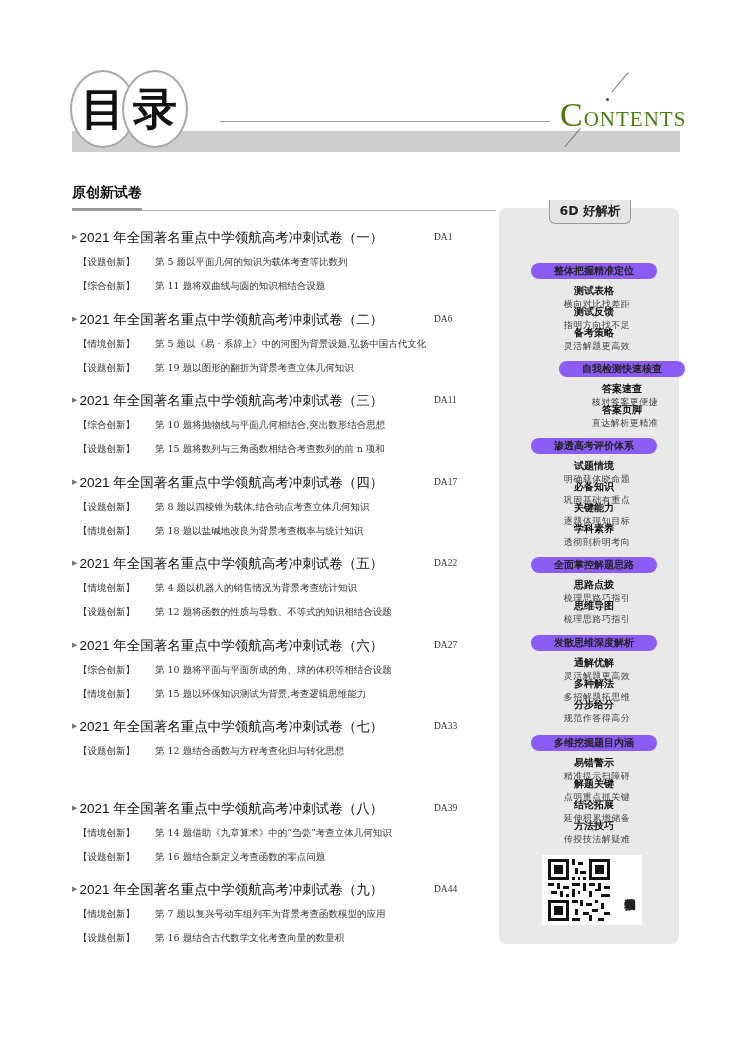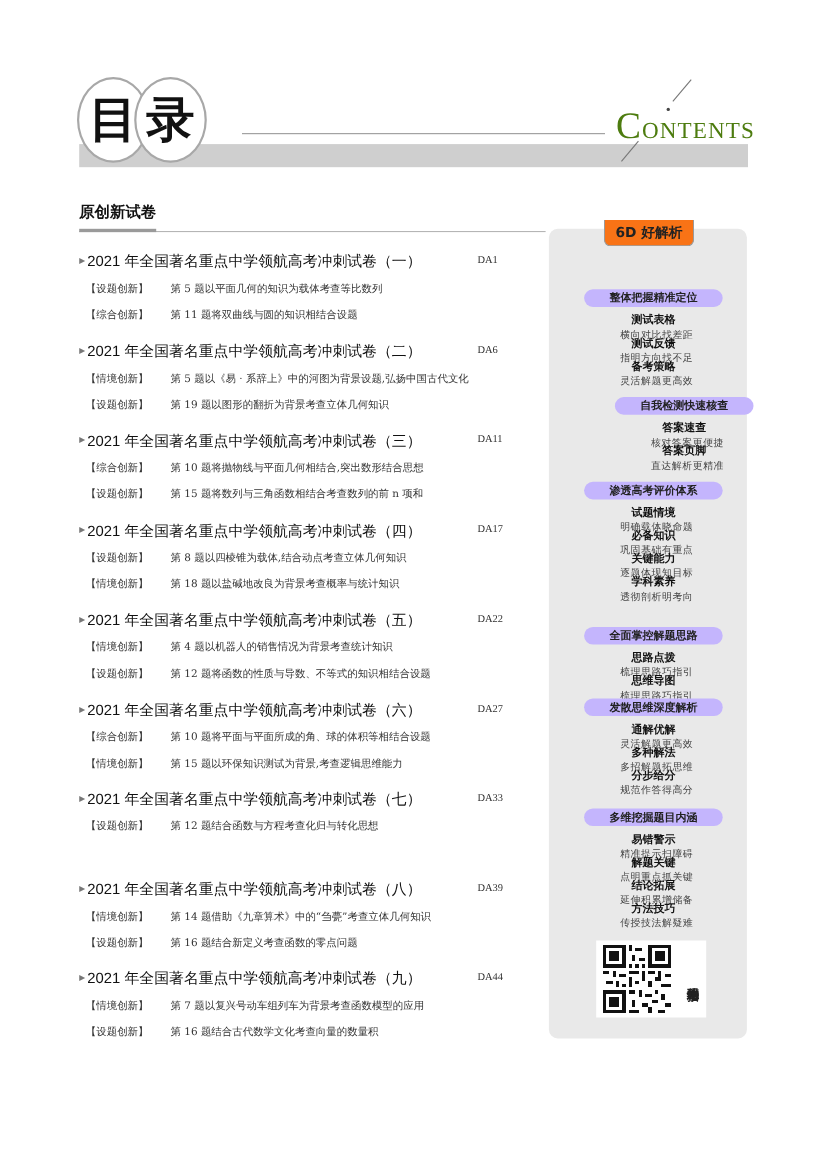--- a/index.html
+++ b/index.html
@@ -54,28 +54,28 @@
     .entry-line.l2 { top: 54px; }
     .entry-line .tag { margin-right: 20px; }
 
     
     .panel {
       position: absolute; left: 499px; top: 208px; width: 180px; height: 736px;
       background: #e9e9e9; border-radius: 8px;
     }
     .panel-tab {
       position: absolute; left: 549px; top: 200px; width: 82px; height: 24px;
-      background: #f97316; border: 1px solid #9a9a9a; border-top: none;
+      background: #e5e5e5; border: 1px solid #9a9a9a; border-top: none;
       border-radius: 0 0 6px 6px;
       display: flex; align-items: center; justify-content: center;
       font-size: 12.5px; font-weight: bold; color: #222;
     }
     .panel-group { position: absolute; left: 531px; width: 126px; }
     .group-head {
-      height: 16px; background: #c4b5fd; border-radius: 8px;
+      height: 16px; background: #8b5cf6; border-radius: 8px;
       display: flex; align-items: center; justify-content: center;
       font-family: "DejaVu Serif", "Liberation Serif", serif; font-size: 10px; font-weight: bold; color: #222;
       margin-bottom: 5px;
     }
     .group-row { height: 21px; display: flex; align-items: center; padding-left: 6px; white-space: nowrap; flex-direction: column; }
     .row-key { font-size: 10px; font-weight: bold; color: #111; margin-right: 6px; }
     .row-val { font-size: 9px; color: #444; letter-spacing: 0.5px; }
 
     
     .qr-box {
@@ -212,21 +212,21 @@
   <div class="group-row">
       <span class="row-key">关键能力</span>
       <span class="row-val">逐题体现知目标</span>
     </div>
   <div class="group-row">
       <span class="row-key">学科素养</span>
       <span class="row-val">透彻剖析明考向</span>
     </div>
 </div>
 
-<div class="panel-group" style="top:570px;">
+<div class="panel-group" style="top:557px;">
   <div class="group-head">全面掌控解题思路</div>
   <div class="group-row">
       <span class="row-key">思路点拨</span>
       <span class="row-val">梳理思路巧指引</span>
     </div>
   <div class="group-row">
       <span class="row-key">思维导图</span>
       <span class="row-val">梳理思路巧指引</span>
     </div>
 </div>

